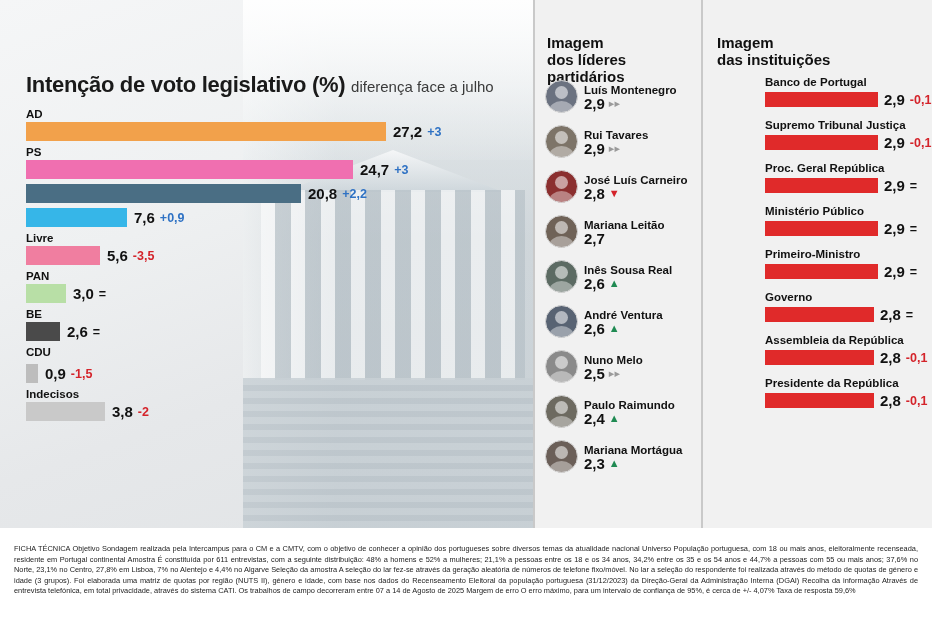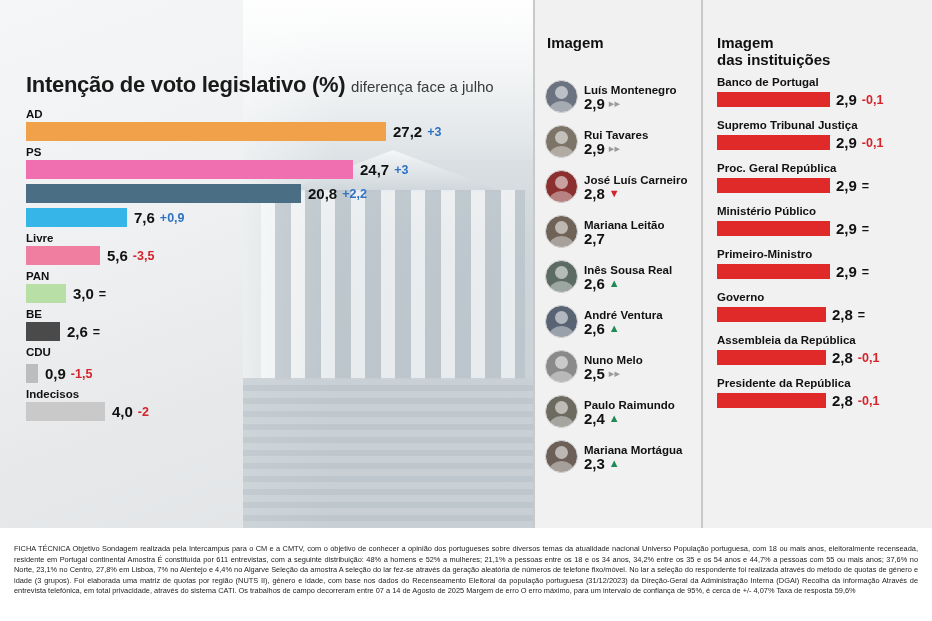--- a/index.html
+++ b/index.html
@@ -110,21 +110,21 @@
   .tr-down { color: #d4232a; }
   .tr-flat { color: #9a9a9a; }
 
   
   .right-panel {
     position: absolute; left: 703px; top: 0; width: 229px; height: 528px;
     background: #f1f1f1;
   }
   .right-head { position: absolute; left: 14px; top: 34px; }
   .inst-list { position: absolute; left: 14px; top: 76px; right: 12px; }
-  .inst { margin-bottom: 11px; }
+  .inst { margin-bottom: 11px; margin-left: 48px; }
   .inst-name { font-size: 11.5px; font-weight: bold; color: #111; margin-bottom: 3px; }
   .inst-line { display: flex; align-items: center; }
   .inst-bar { height: 15px; background: #e02a2a; flex: 0 0 auto; }
   .inst-val { font-size: 15px; font-weight: bold; margin-left: 6px; color: #111; }
   .inst-diff { font-size: 12.5px; font-weight: bold; margin-left: 5px; }
 
   
   .footer {
     position: absolute; left: 0; top: 528px; width: 932px; height: 93px;
     background: #ffffff; padding: 16px 14px 0 14px;
@@ -213,30 +213,31 @@
           <div class="bar-line">
             <div class="bar" style="width:12px;background:#bdbdbd;"></div>
             <div class="bar-val">0,9</div>
             <div class="bar-diff diff-neg">-1,5</div>
           </div>
         </div>
         <div class="bar-row">
           <div class="bar-label">Indecisos</div>
           <div class="bar-line">
             <div class="bar" style="width:79px;background:#c9c9c9;"></div>
-            <div class="bar-val">4,0</div>
+            <div class="bar-val">3,8</div>
             <div class="bar-diff diff-neg">-2</div>
           </div>
         </div>
       </div>
   </div>
 
   <div class="mid-panel">
     <div class="panel-head mid-head">
       <div>Imagem</div>
+      <div>dos líderes partidários</div>
     </div>
     <div class="leader-list" id="leaders-list">
         <div class="leader">
           <div class="avatar" style="background:#6b7280;">
             <span class="head"></span>
             <span class="body"></span>
           </div>
           <div class="leader-txt">
             <div class="leader-name">Luís Montenegro</div>
             <div class="leader-row2">

